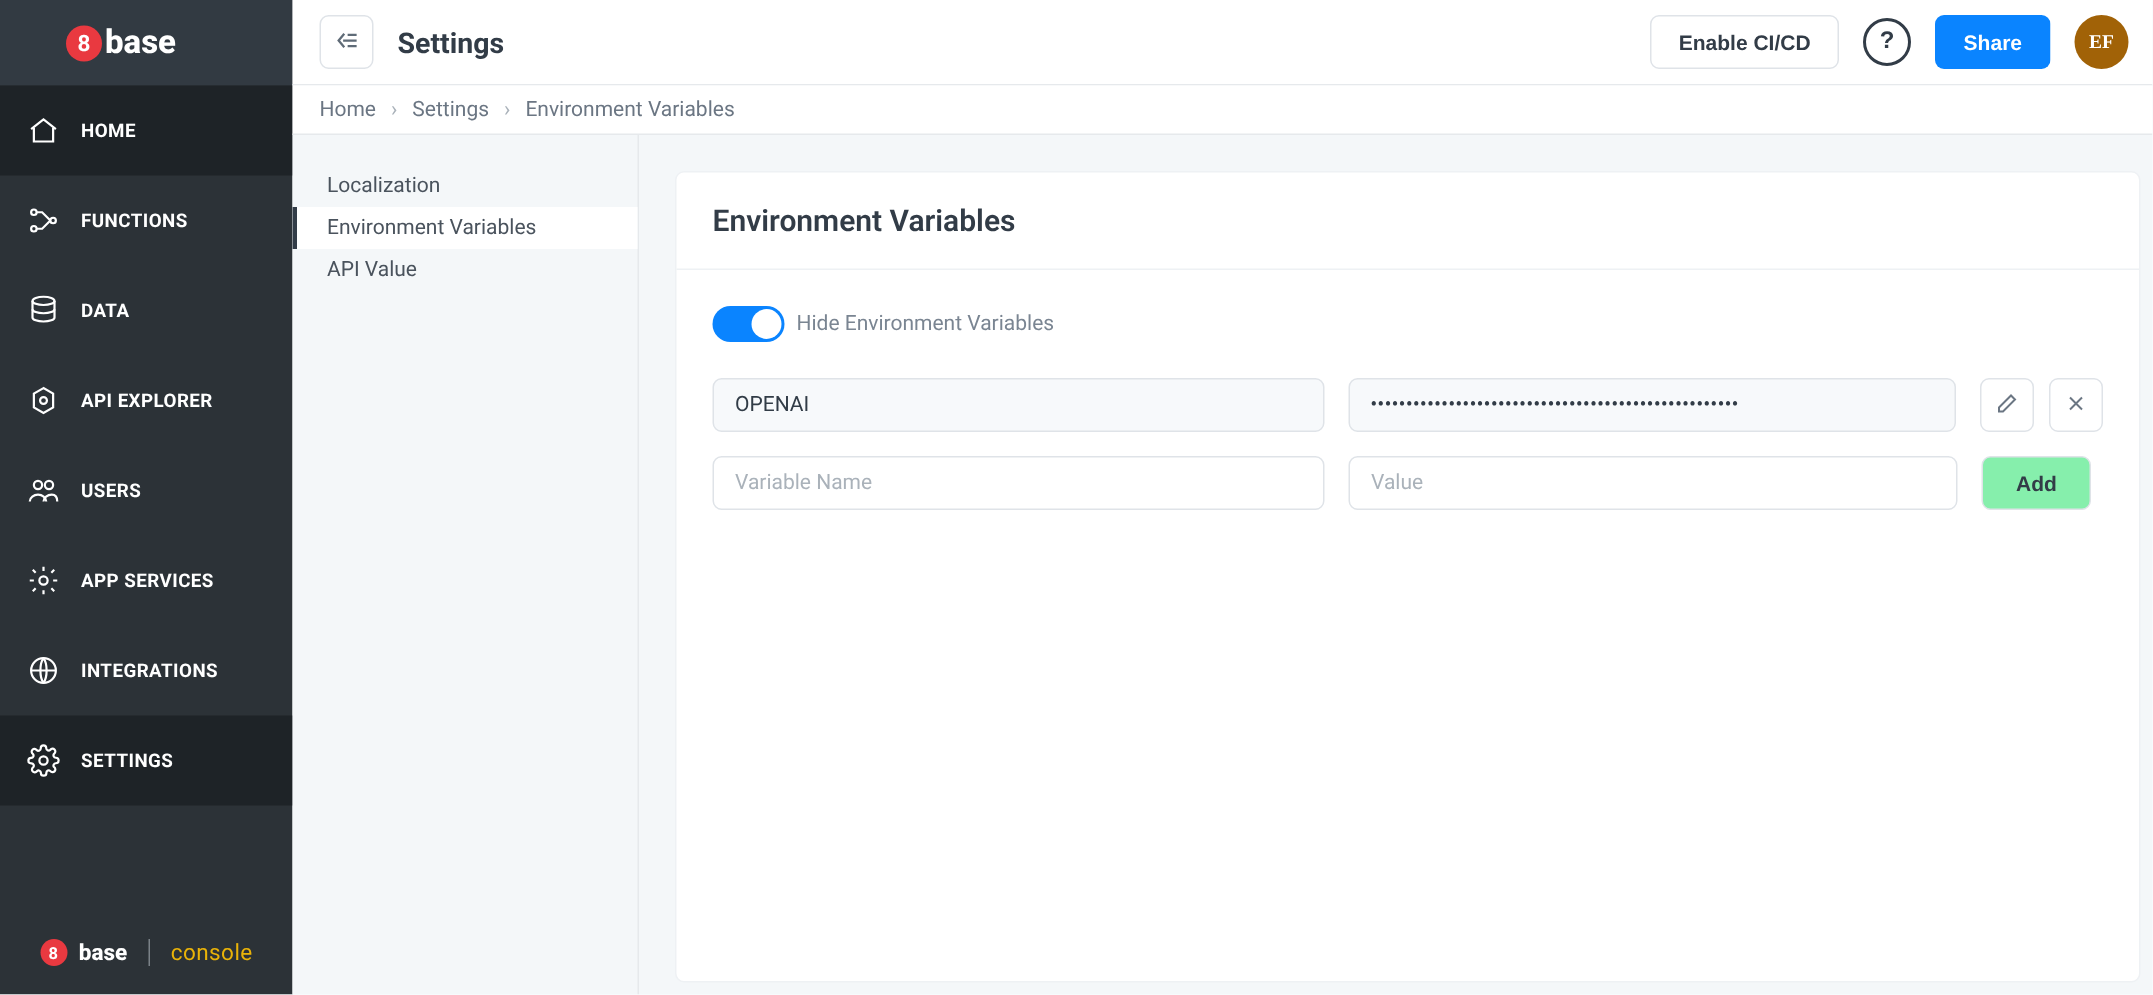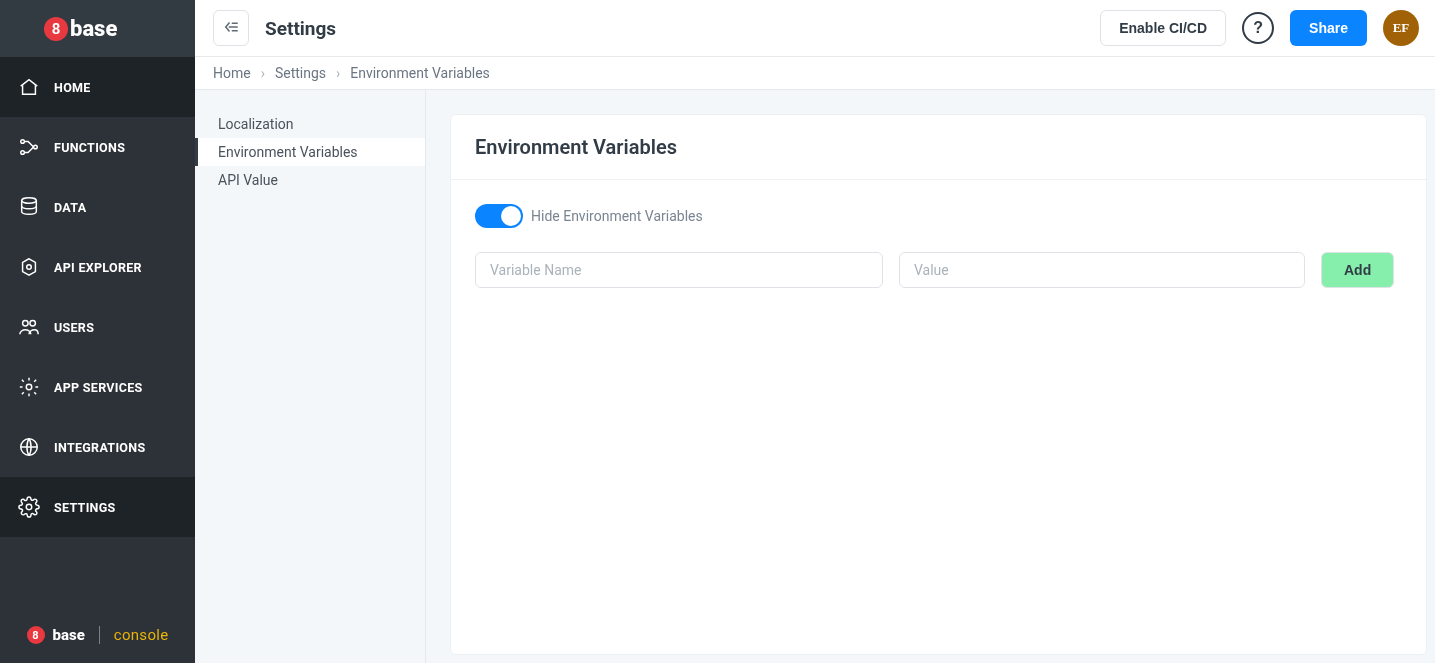--- a/index.html
+++ b/index.html
@@ -301,20 +301,40 @@
         <section class="panel">
           <div class="panel-header">Environment Variables</div>
           <div class="panel-body">
             <div class="toggle-row">
               <div class="toggle">
                 <div class="knob"></div>
               </div>
               <span class="toggle-label">Hide Environment Variables</span>
             </div>
 
+            <div class="env-row">
+              <input class="env-input-name filled" readonly="" value="OPENAI" style="">
+              <input class="env-input-value filled masked" readonly="" value="••••••••••••••••••••••••••••••••••••••••••••••••••••" style="">
+              <div class="row-actions">
+                <button class="small-icon-btn">
+                  <span>
+                    <svg viewBox="0 0 24 24">
+                        <path d="M4 20h4L20 8l-4-4L4 16v4z"></path>
+                      </svg>
+                  </span>
+                </button>
+                <button class="small-icon-btn">
+                  <span>
+                    <svg viewBox="0 0 24 24">
+                        <path d="M6 6l12 12M18 6L6 18"></path>
+                      </svg>
+                  </span>
+                </button>
+              </div>
+            </div>
 
             <div class="env-row">
               <input class="env-input-name" placeholder="Variable Name" style="">
               <input class="env-input-value" placeholder="Value" style="">
               <button class="add-btn">Add</button>
             </div>
           </div>
         </section>
       </div>
     </div>

